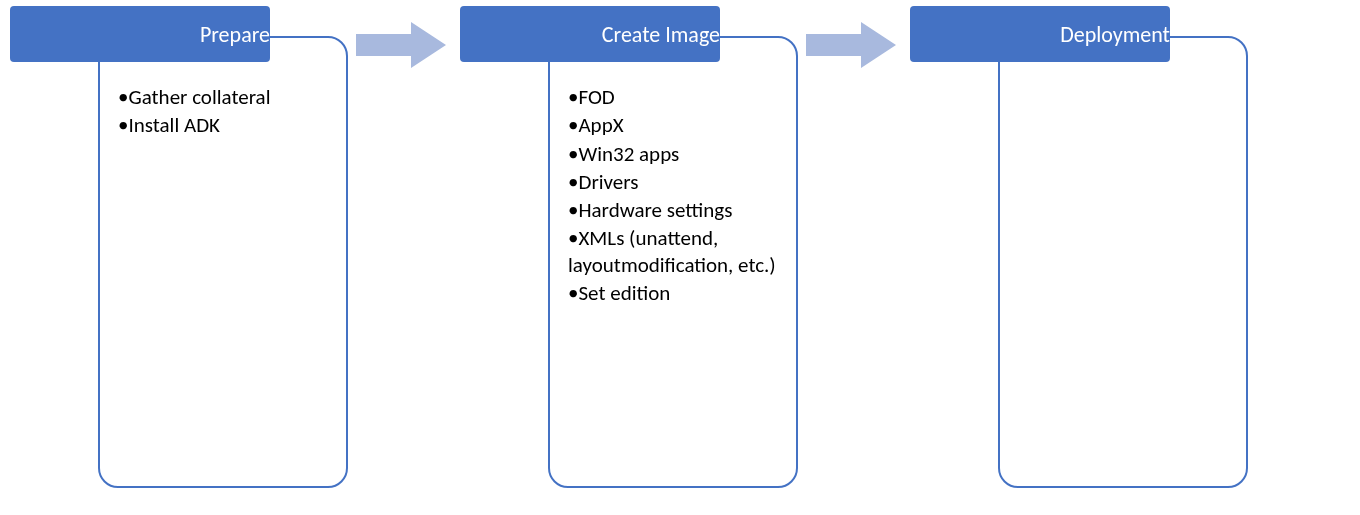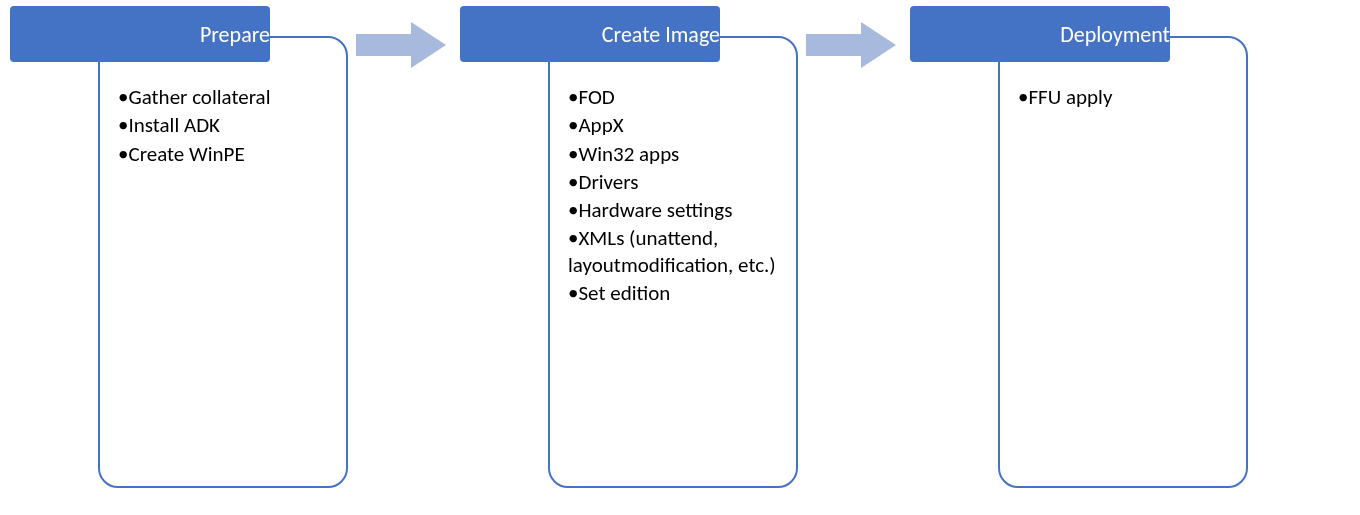--- a/index.html
+++ b/index.html
@@ -70,21 +70,20 @@
 </head>
 <body>
 
 <div class="stage" id="stage-0">
   <div class="stage-header">
     <span>Prepare</span>
   </div>
   <div class="stage-body">
     <div class="item">Gather collateral</div>
     <div class="item">Install ADK</div>
-    <div class="item">Create WinPE</div>
   </div>
 </div>
 
 <div class="arrow" id="arrow-0">
   <svg width="90" height="46" viewBox="0 0 90 46">
     <polygon points="0,12 55,12 55,0 90,23 55,46 55,34 0,34" fill="#A8B9DE"></polygon>
   </svg>
 </div>
 
 <div class="stage" id="stage-1">
@@ -106,15 +105,14 @@
   <svg width="90" height="46" viewBox="0 0 90 46">
     <polygon points="0,12 55,12 55,0 90,23 55,46 55,34 0,34" fill="#A8B9DE"></polygon>
   </svg>
 </div>
 
 <div class="stage" id="stage-2">
   <div class="stage-header">
     <span>Deployment</span>
   </div>
   <div class="stage-body">
-    <div class="item">FFU apply</div>
   </div>
 </div>
 
 </body></html>

